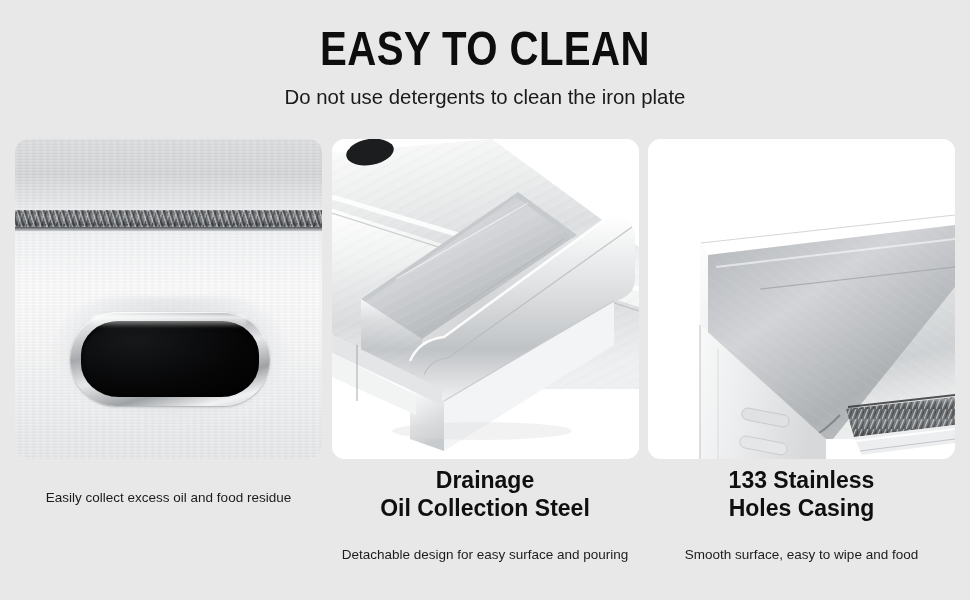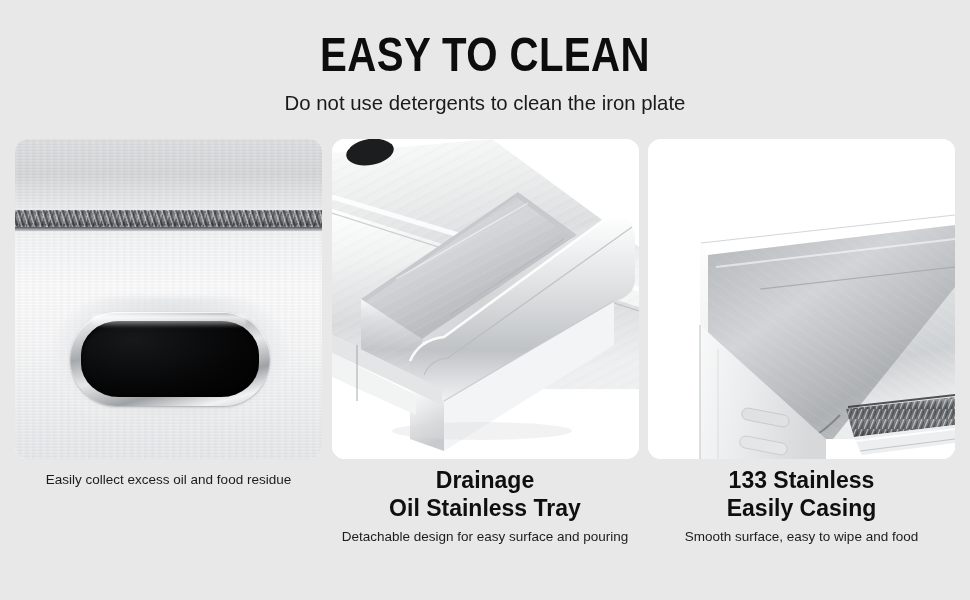--- a/index.html
+++ b/index.html
@@ -14,21 +14,21 @@
   body {
     background: #e8e8e8;
     font-family: "Liberation Sans", sans-serif;
     color: #111111;
     position: relative;
   }
 
   
   .header {
     width: 970px;
-    padding-top: 30px;
+    padding-top: 24px;
     text-align: center;
   }
 
   .main-title {
     font-family: "Liberation Sans Narrow", "Liberation Sans", sans-serif;
     font-size: 49px;
     font-weight: 700;
     letter-spacing: 0.5px;
     line-height: 1.0;
     color: #0d0d0d;
@@ -231,21 +231,21 @@
     text-align: center;
   }
   .cap-title {
     font-size: 23px;
     font-weight: 700;
     line-height: 1.23;
     color: #0f0f0f;
     white-space: nowrap;
   }
   .cap-desc {
-    margin-top: 6px;
+    margin-top: 24px;
     font-size: 13.5px;
     font-weight: 400;
     line-height: 1.2;
     color: #1c1c1c;
     white-space: nowrap;
   }
 </style>
 </head>
 <body>
 
@@ -442,25 +442,25 @@
 
 <div class="captions">
 
   <div class="caption">
     <div class="cap-desc">Easily collect excess oil and food residue</div>
   </div>
 
   <div class="caption">
     <div class="cap-title">
       <span>Drainage</span><br>
-      <span>Oil Stainless Tray</span>
+      <span>Oil Collection Steel</span>
     </div>
     <div class="cap-desc">Detachable design for easy surface and pouring</div>
   </div>
 
   <div class="caption">
     <div class="cap-title">
       <span>133 Stainless</span><br>
-      <span>Easily Casing</span>
+      <span>Holes Casing</span>
     </div>
     <div class="cap-desc">Smooth surface, easy to wipe and food</div>
   </div>
 </div>
 
 </body></html>

